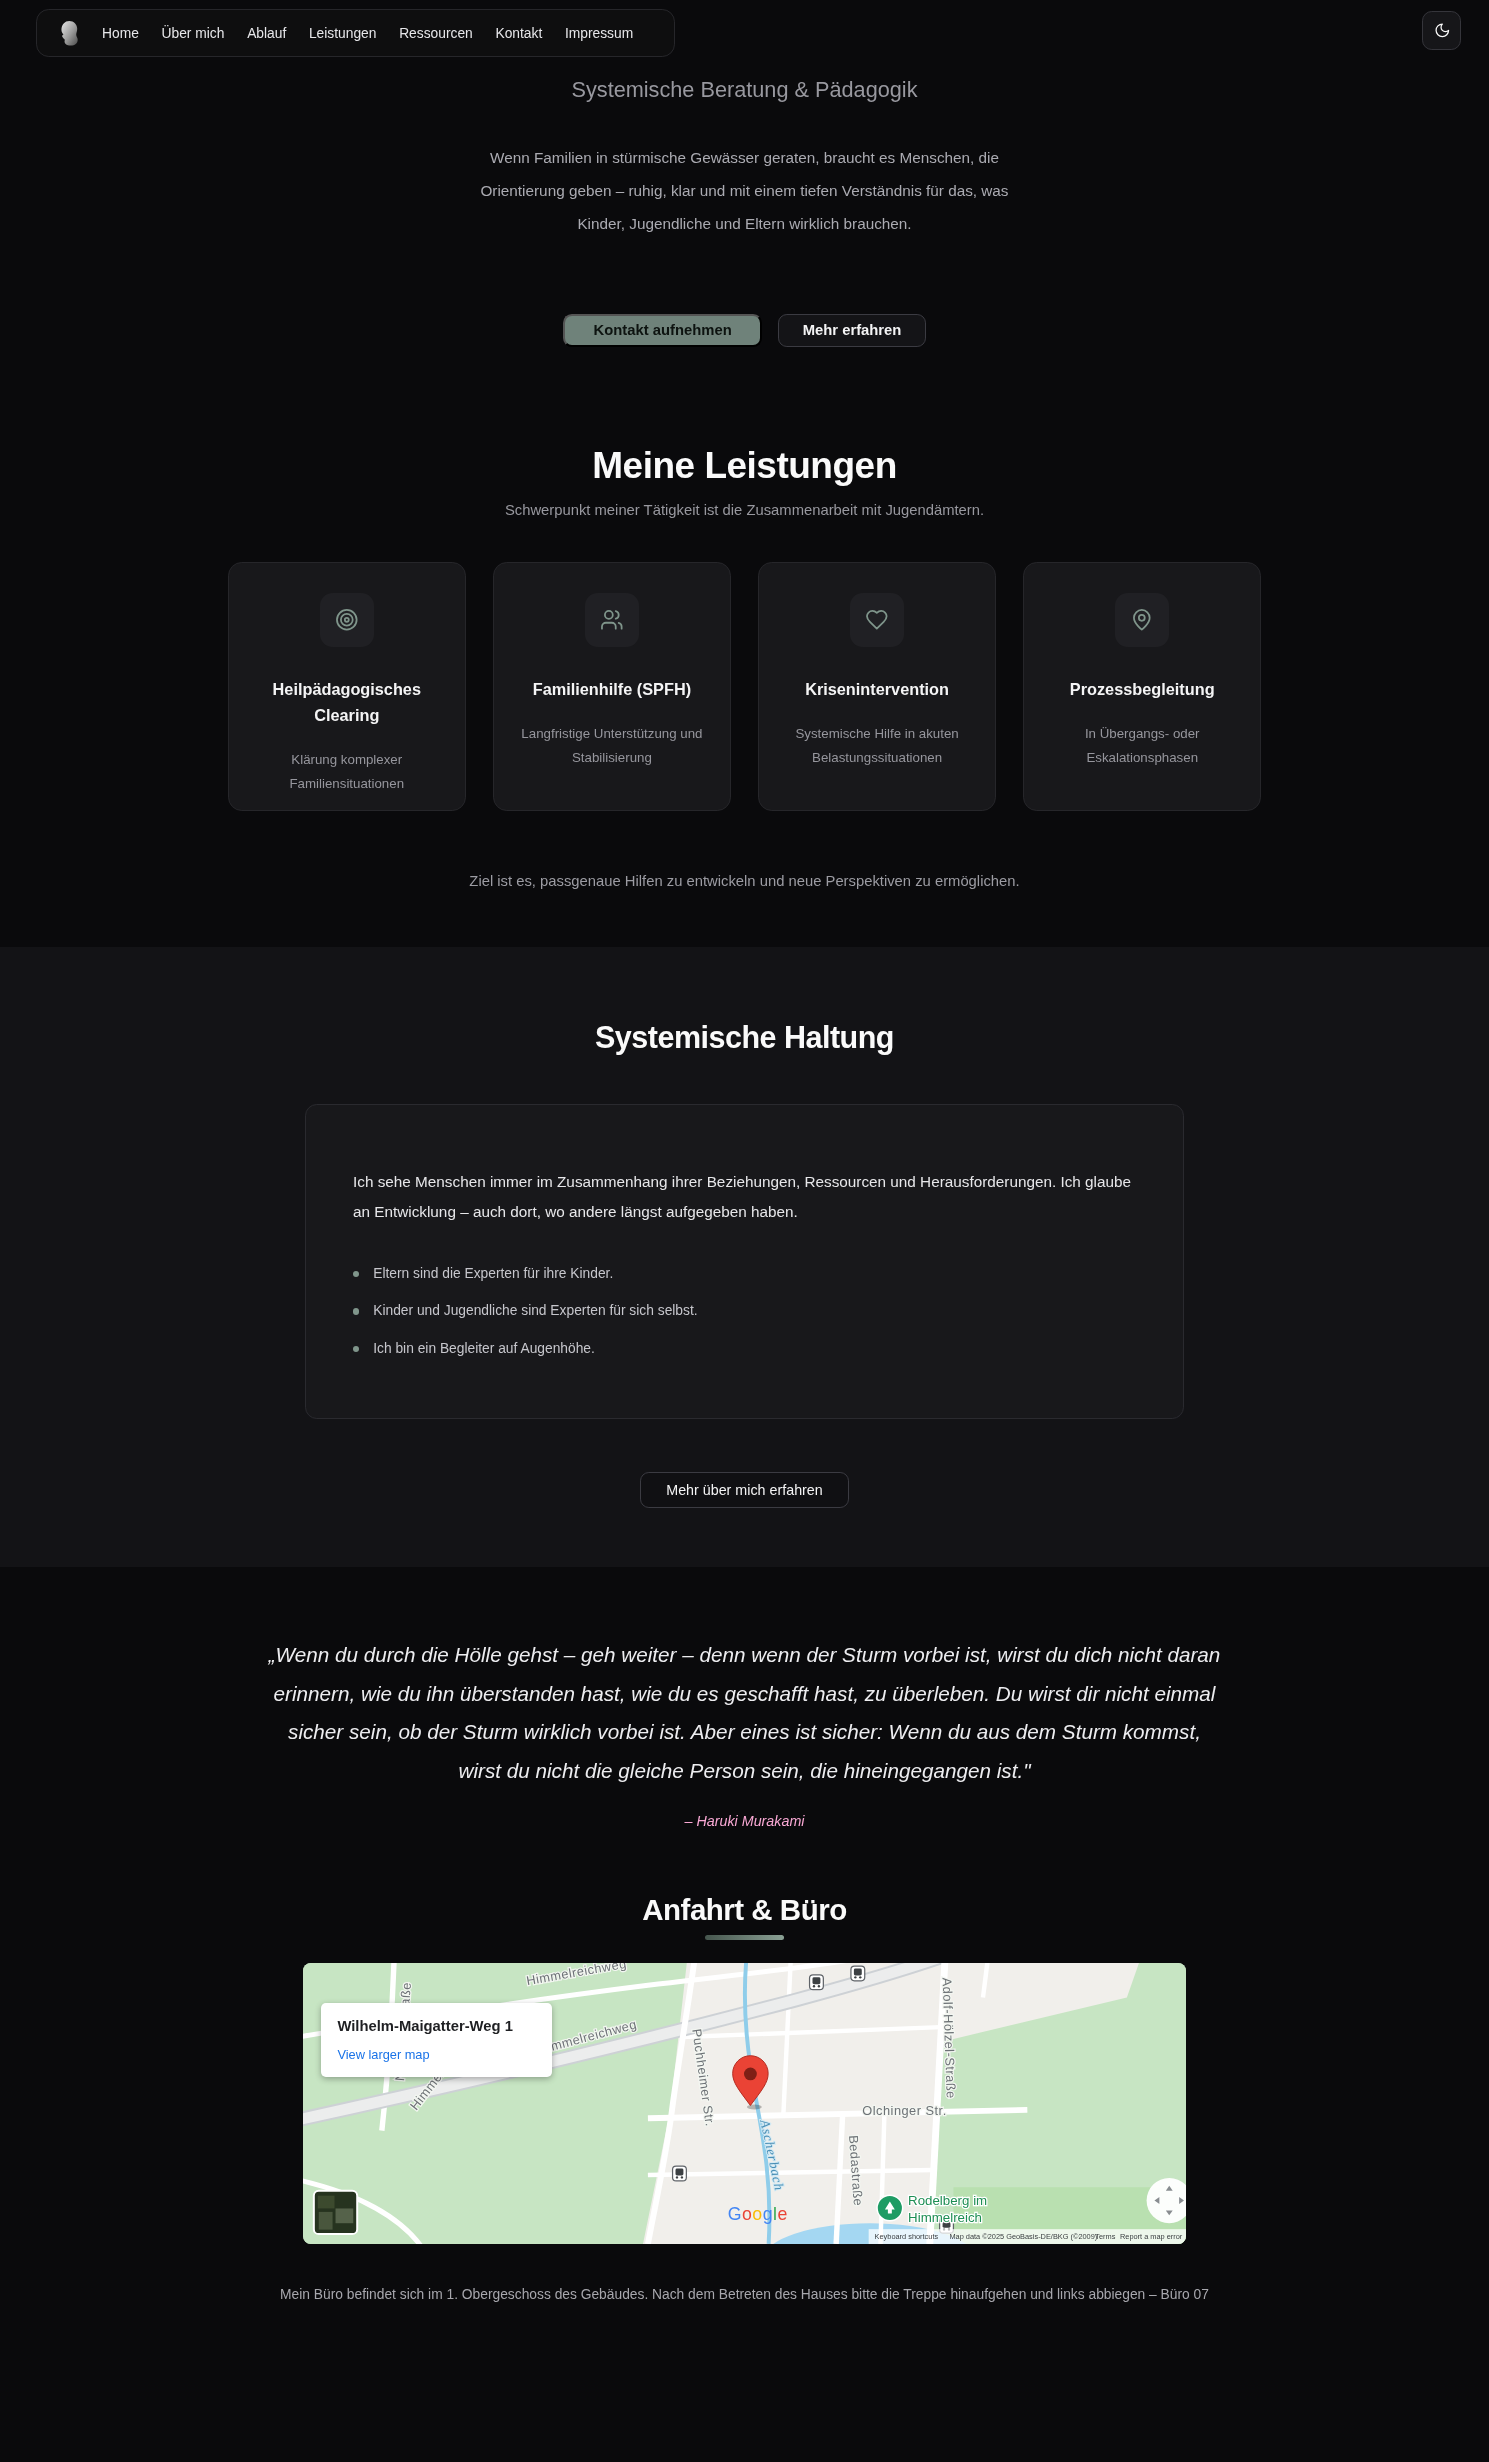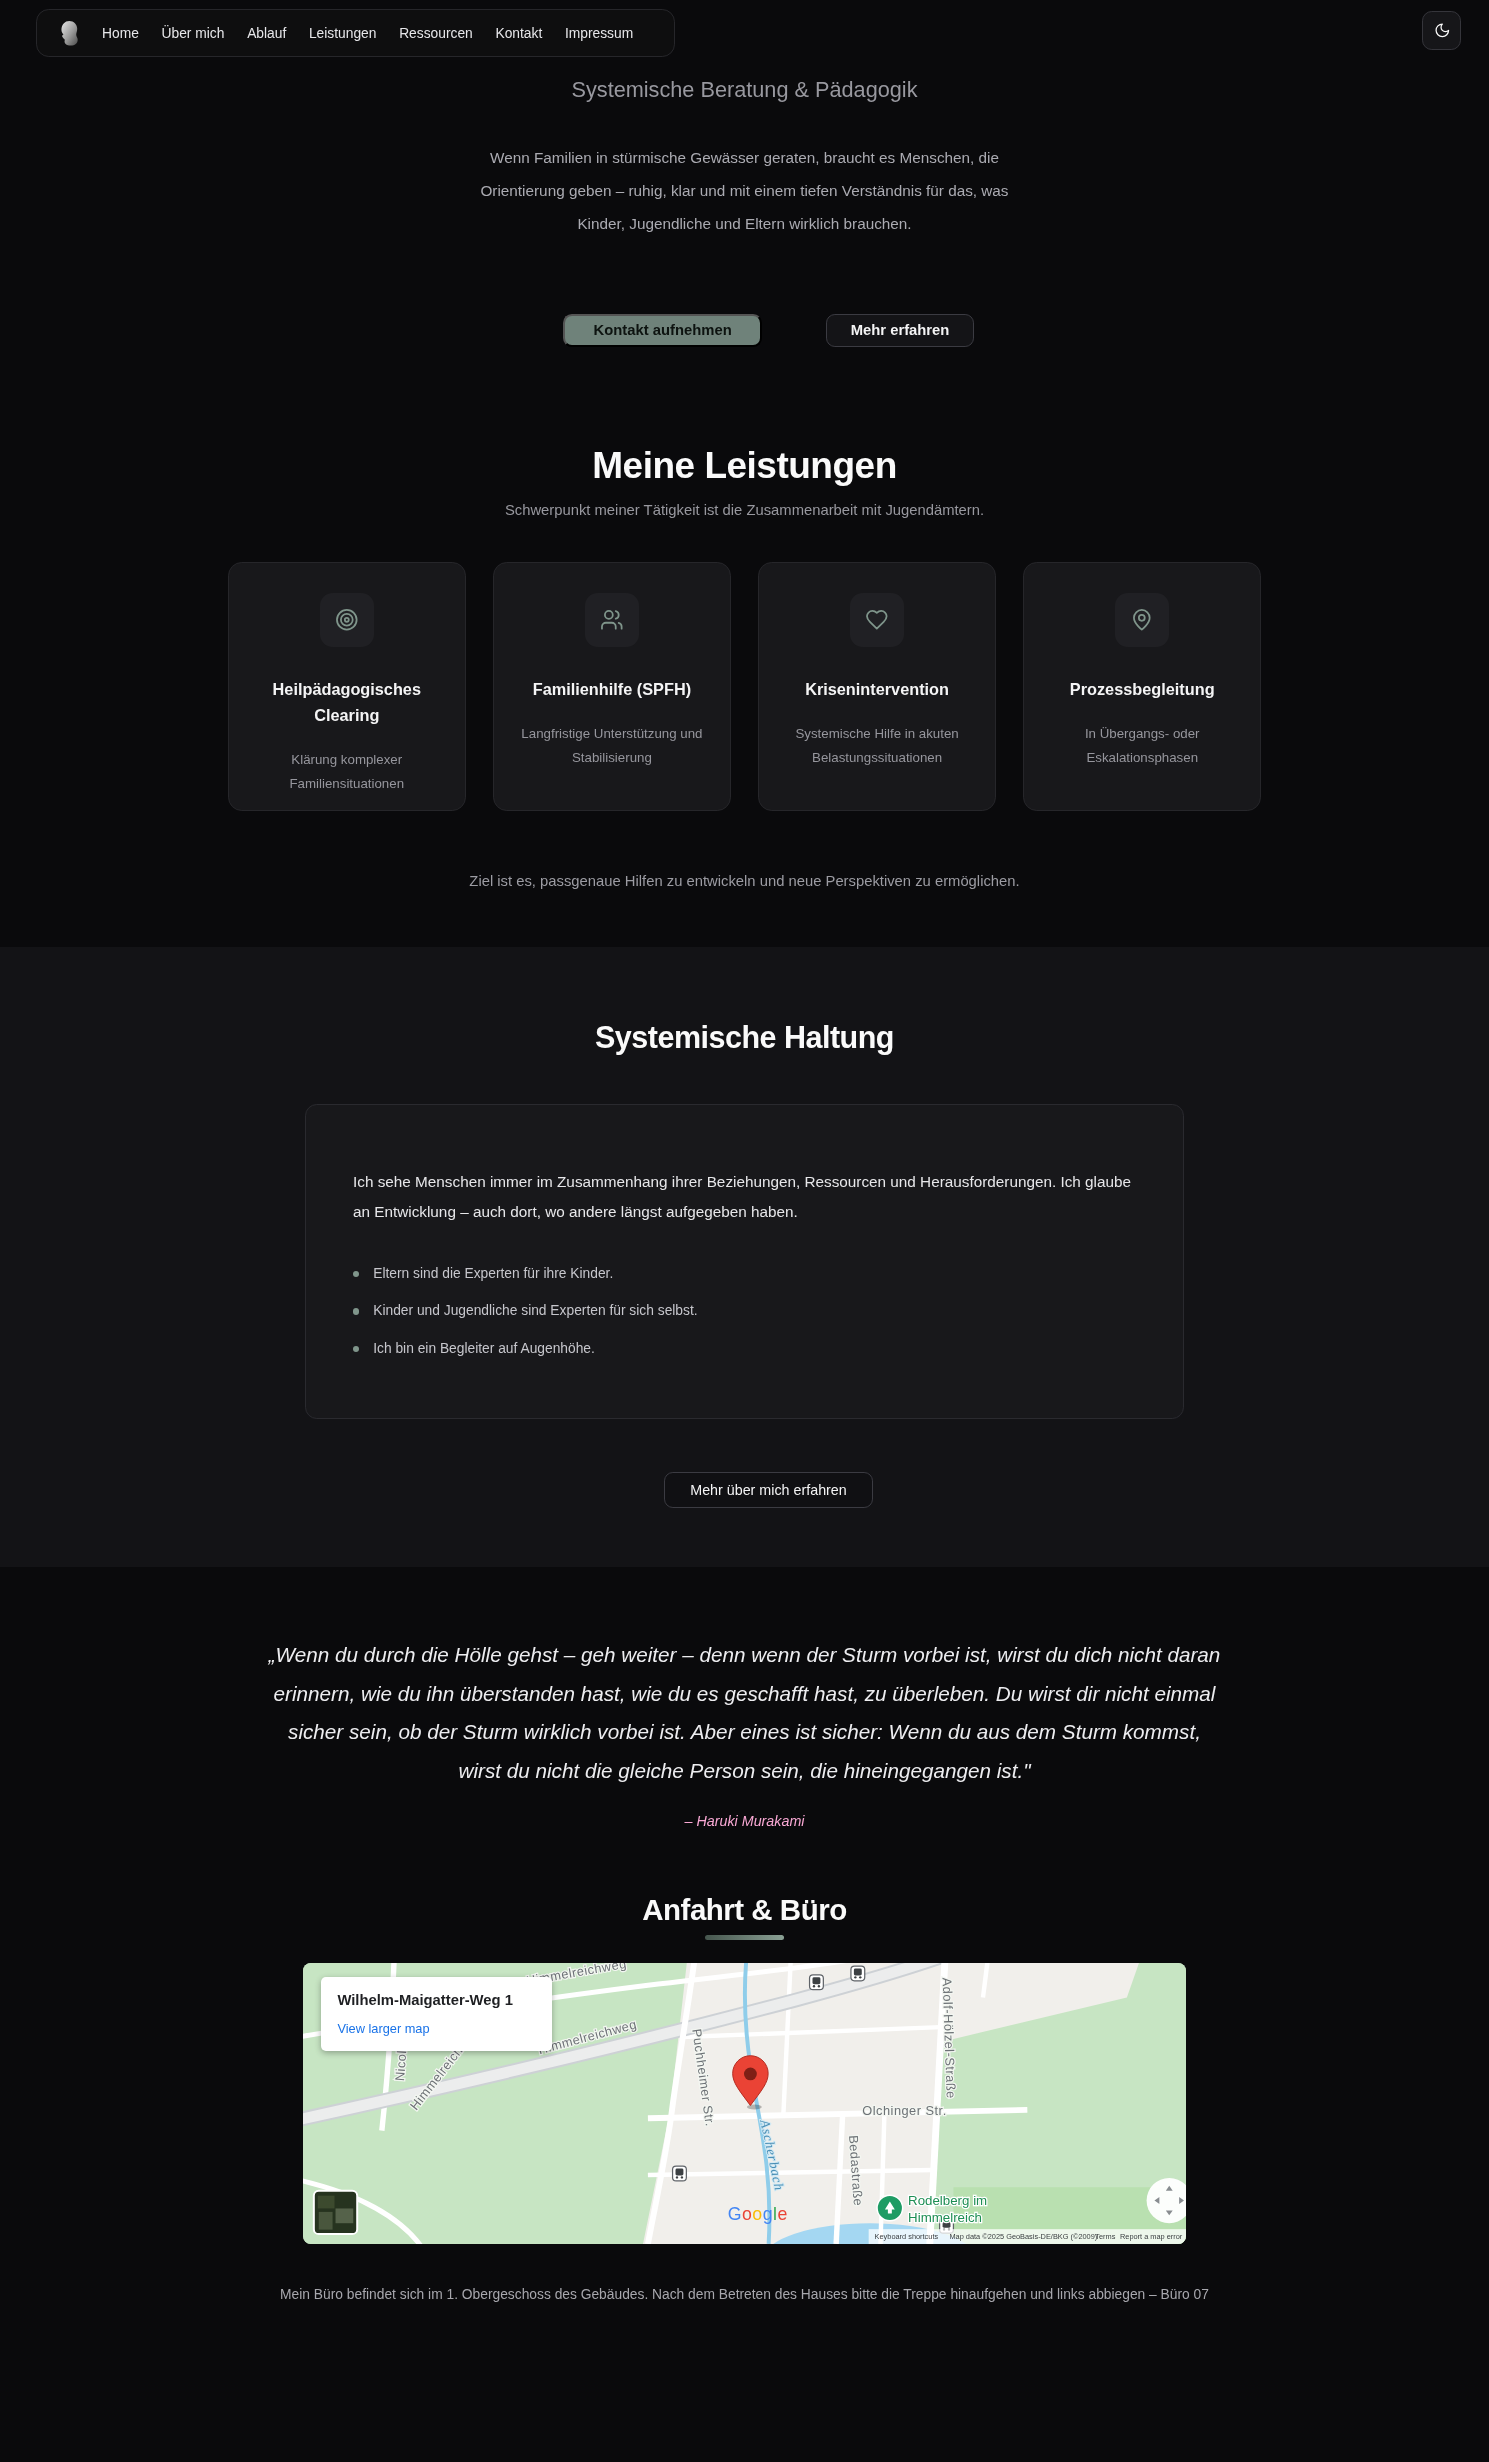--- a/index.html
+++ b/index.html
@@ -14,21 +14,21 @@
   .nav-link { font-size:13.8px; color:#e7e7ea; font-weight:500; cursor:pointer; white-space:nowrap; }
   .theme-btn { position:absolute; right:27.6px; top:11.3px; width:39px; height:39px; border-radius:9.8px;
                border:1px solid #35353b; background:#161619; display:flex; align-items:center; justify-content:center; cursor:pointer; }
 
   
   .hero { text-align:center; }
   .hero h1 { margin-top:96px; font-size:58px; line-height:1.15; font-weight:700; letter-spacing:-2px; color:#ffffff; }
   .hero .sub { margin-top:19.7px; font-size:21.7px; color:#98989f; font-weight:400; }
   .hero .desc { margin:39px auto 0; width:576px; font-size:15.3px; line-height:2.15; color:#ababb2; }
   .hero-ctas { margin-top:73px; display:flex; justify-content:center; gap:15.8px; }
-  .btn { display:inline-flex; align-items:center; justify-content:center; border-radius:8.9px; font-size:14.8px; font-weight:600; cursor:pointer;margin-left:48px; }
+  .btn { display:inline-flex; align-items:center; justify-content:center; border-radius:8.9px; font-size:14.8px; font-weight:600; cursor:pointer; }
   .btn-primary { background:#6f827a; color:#0d1310; padding:0 28.6px; height:33px; }
   .btn-outline { background:#141417; color:#f4f4f5; border:1px solid #3b3b42; padding:0 23.6px; height:33px; }
 
   
   .services { text-align:center; }
   .services h2 { margin-top:98px; font-size:37px; font-weight:700; letter-spacing:-0.5px; }
   .services .sub { margin-top:14.8px; font-size:14.8px; color:#98989f; }
   .cards { margin:44px auto 0; width:1033px; display:grid; grid-template-columns:repeat(4,1fr); gap:27.6px; }
   .card { background:#18181b; border:0.5px solid #26262a; border-radius:13.8px; height:249px; padding:30.5px 19.7px; text-align:center; }
   .card .icon-box { width:54px; height:54px; border-radius:12.8px; background:#202024; margin:0 auto; display:flex; align-items:center; justify-content:center; }
@@ -53,21 +53,21 @@
   .quote-sec { text-align:center; }
   .quote { margin:69px auto 0; width:955px; font-size:20.7px; line-height:1.86; font-style:italic; color:#ededf0; font-weight:500; }
   .quote-author { margin-top:22.7px; font-size:14.3px; font-style:italic; color:#f9a8d4; }
 
   
   .anfahrt { text-align:center; }
   .anfahrt h2 { margin-top:64px; font-size:29.5px; font-weight:700; letter-spacing:-0.5px; }
   .accent-bar { margin:7.9px auto 0; width:79px; height:4.9px; border-radius:3px; background:linear-gradient(90deg,#46564e,#8aa094); }
   .map-wrap { position:relative; margin:23.6px auto 0; width:883px; height:281px; border-radius:7.9px; overflow:hidden; background:#c7e5c3; cursor:grab; }
   .map-wrap svg.mapsvg { position:absolute; inset:0; display:block; }
-  .map-card { position:absolute; left:17.7px; top:14px; width:231px; background:#ffffff; border-radius:4.9px;
+  .map-card { position:absolute; left:17.7px; top:40px; width:231px; background:#ffffff; border-radius:4.9px;
               box-shadow:0 2px 6.9px rgba(0,0,0,.3); padding:14.8px 16.7px; text-align:left; }
   .map-card .t { font-size:14.8px; font-weight:700; color:#1f2023; }
   .map-card .l { display:inline-block; margin-top:12.8px; font-size:12.8px; color:#1a73e8; cursor:pointer; }
   .map-caption { margin:38px auto 0; width:936px; font-size:13.8px; line-height:1.95; color:#a7a7ad; }
 
   svg.lucide { fill:none; stroke-width:1.8; stroke-linecap:round; stroke-linejoin:round; }
   .mlbl { font:500 26px "Liberation Sans",sans-serif; fill:#6d7276; stroke:#f3f6f1; stroke-width:5px; paint-order:stroke; letter-spacing:1px; }
   .wlbl { font:italic 500 27px "Liberation Serif",serif; fill:#4b8fb5; stroke:#cfe8f4; stroke-width:4px; paint-order:stroke; letter-spacing:2px; }
   .plbl { font:500 27px "Liberation Sans",sans-serif; fill:#1e8e54; stroke:#ffffff; stroke-width:5px; paint-order:stroke; }
   .attr { font:400 15px "Liberation Sans",sans-serif; fill:#3c4043; }

